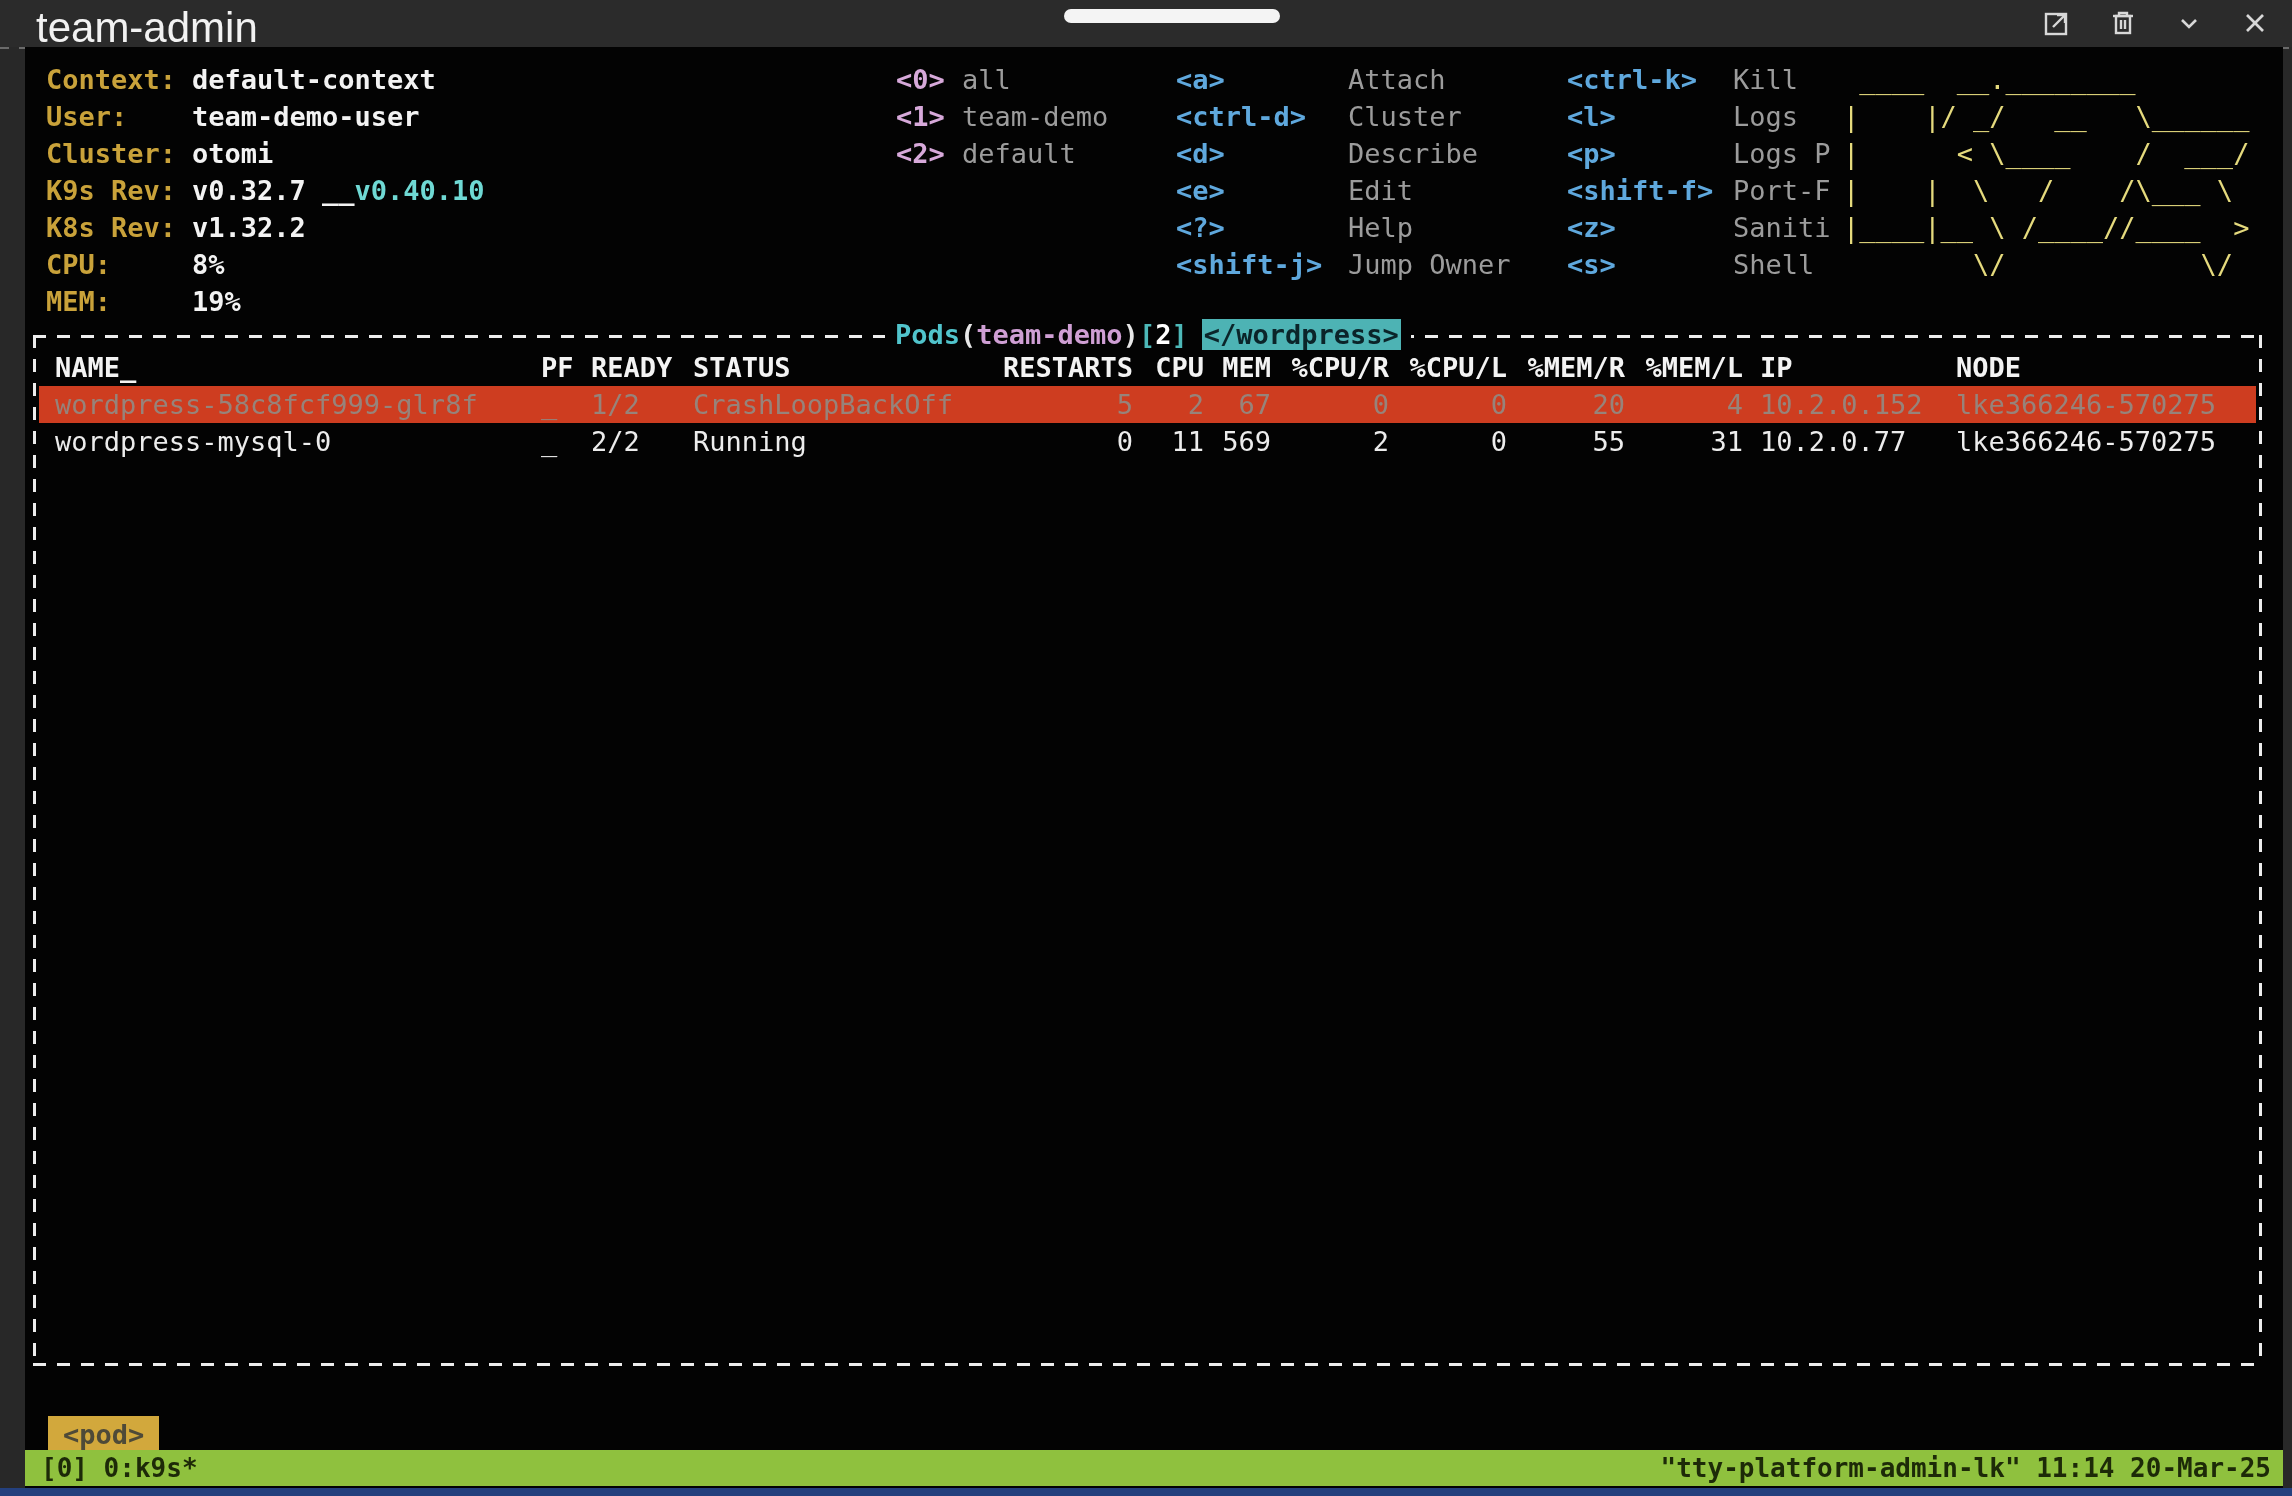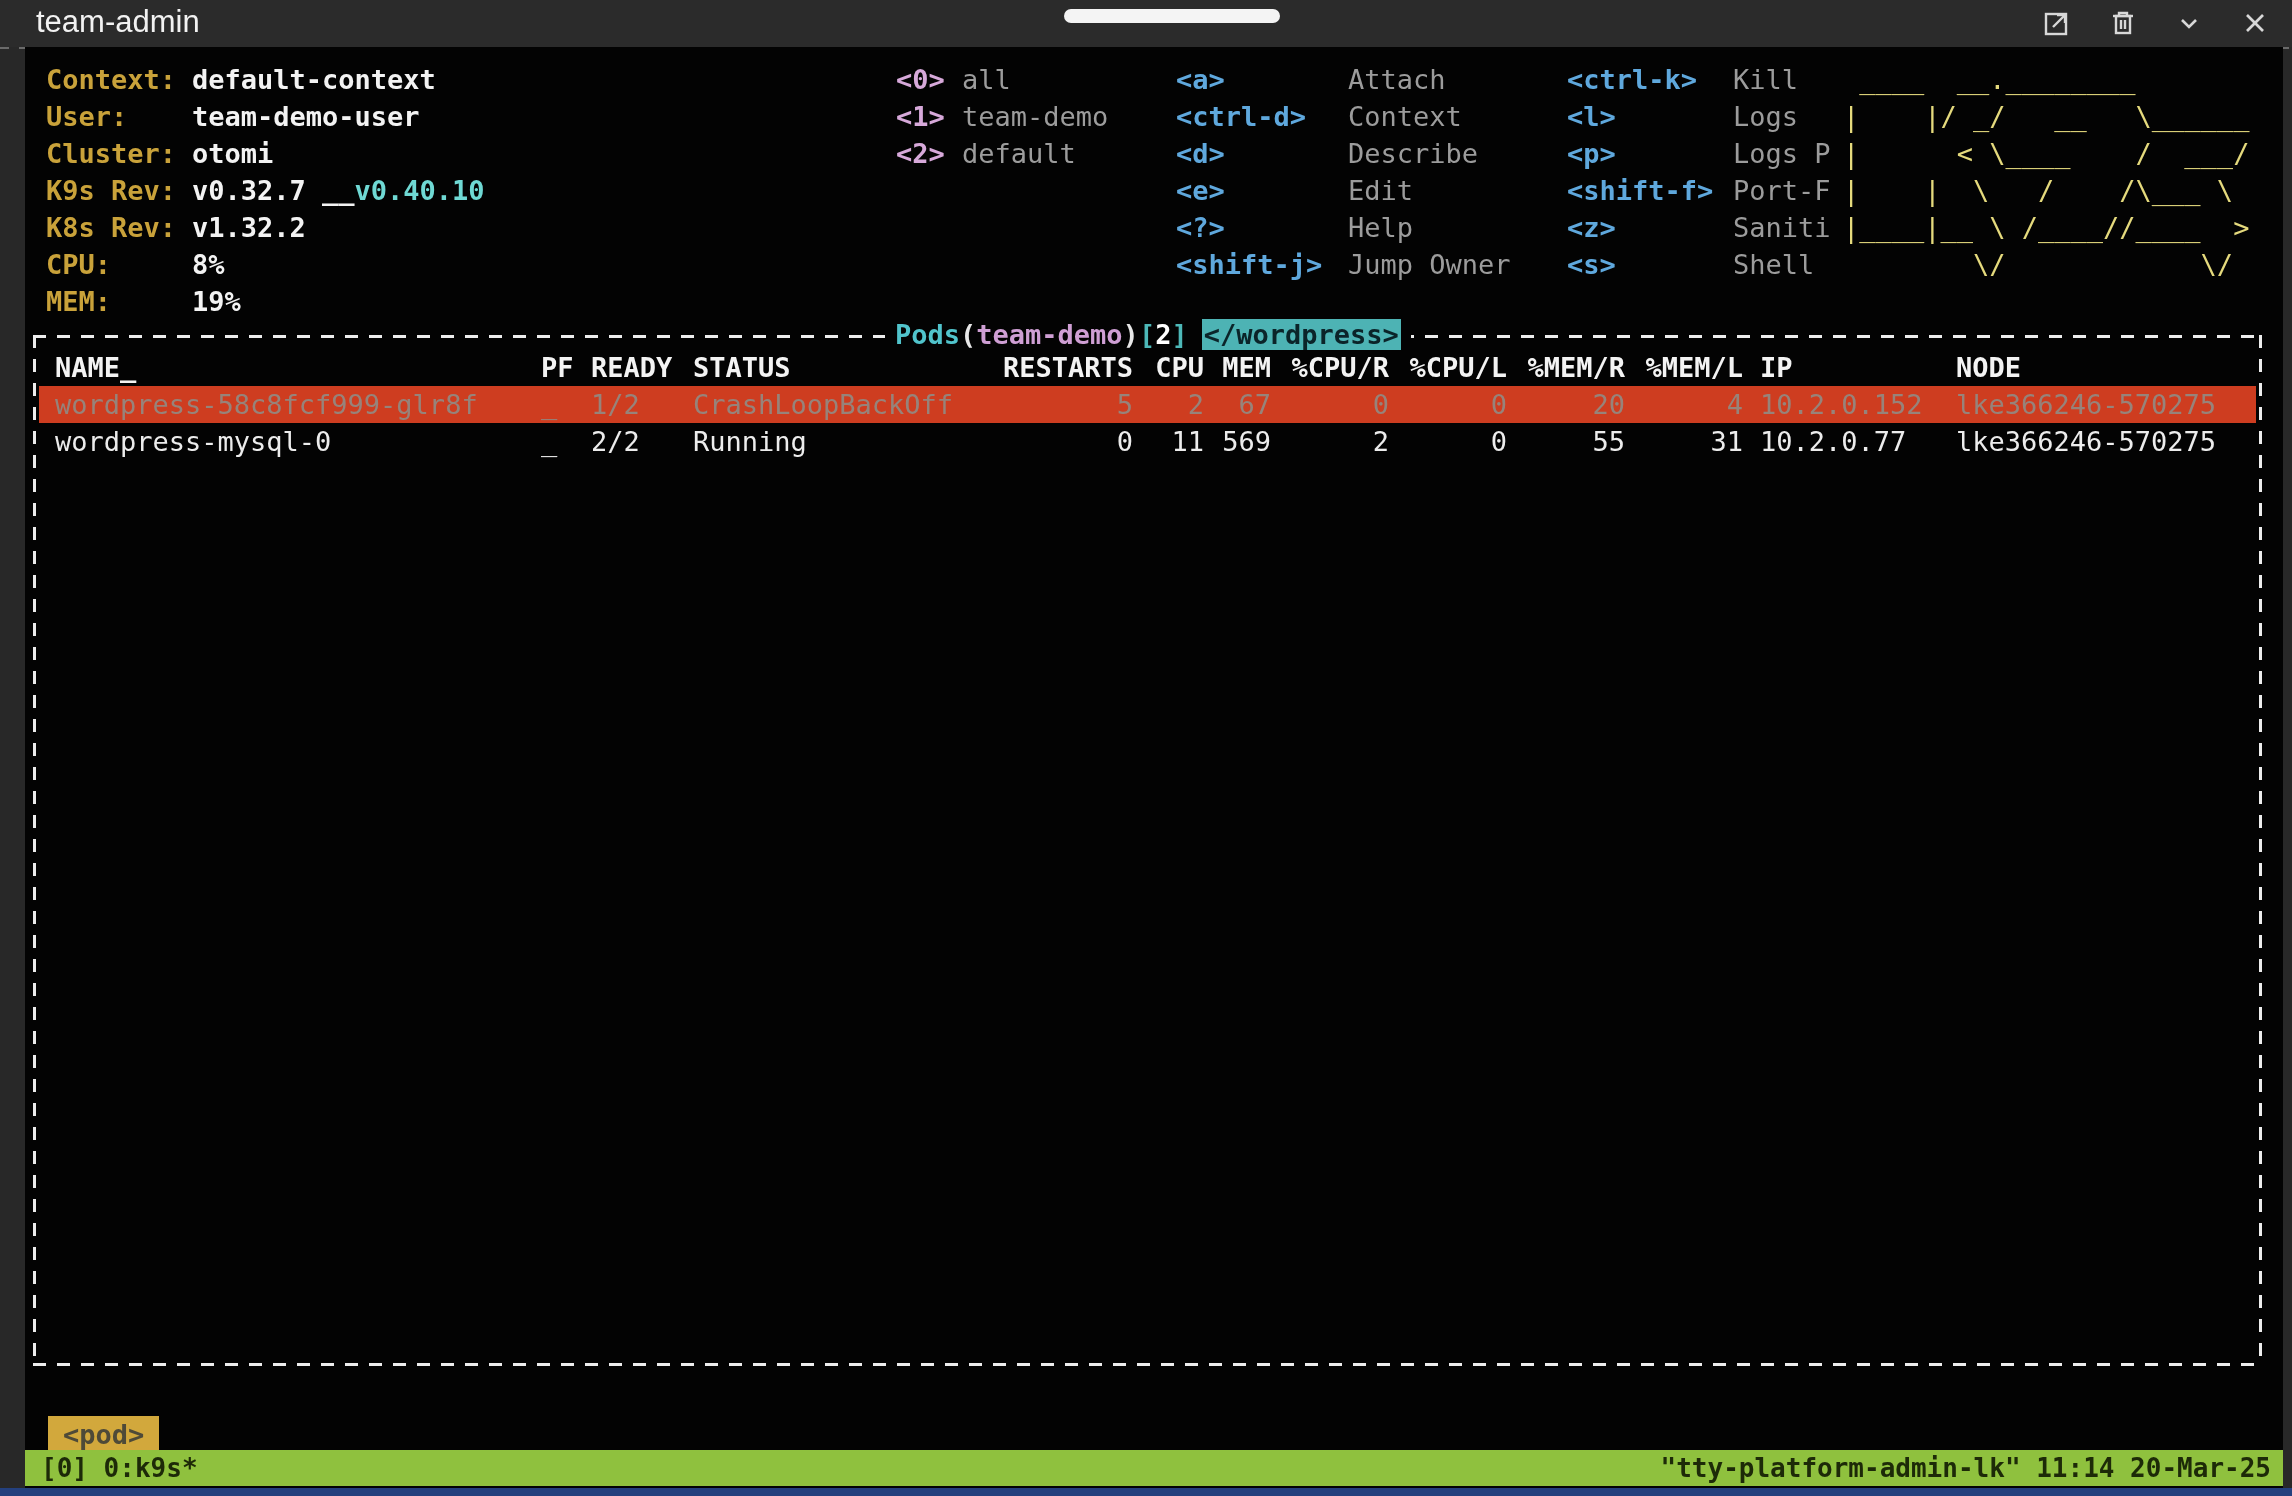--- a/index.html
+++ b/index.html
@@ -6,21 +6,21 @@
   html,body { width:2292px; height:1496px; overflow:hidden; background:#282828; }
   body { font-family:"DejaVu Sans Mono","Liberation Mono",monospace; }
 
   .window { position:absolute; inset:0; }
 
   
   .titlebar { position:absolute; left:0; top:0; width:2292px; height:47px; background:#2b2b2b; }
   .titlebar::after { content:""; position:absolute; left:0; bottom:-2px; width:100%; height:2px;
       background:repeating-linear-gradient(90deg,#6a6a6a 0 9px,transparent 9px 19px); }
   .win-title { position:absolute; left:36px; top:4px; font-family:"Liberation Sans",sans-serif;
-      font-size:31px; color:#f2f2f2; }
+      font-size:42px; color:#f2f2f2; }
   .drag-pill { position:absolute; left:1064px; top:9px; width:216px; height:14px; border-radius:8px; background:#f4f4f4; }
   .win-controls { position:absolute; right:22px; top:8px; display:flex; gap:36px; align-items:center; }
   .win-controls svg { display:block; }
 
   
   .terminal { position:absolute; left:25px; top:47px; width:2258px; height:1441px; background:#030303;
       font-size:27px; line-height:37px; color:#ececec; }
 
   
   .k9s-header { position:absolute; left:0; top:14px; right:0; height:262px; }
@@ -134,21 +134,21 @@
       </div>
 
       <div class="hk-col ns-col">
         <div class="hk-row"><span class="hk-key">&lt;0&gt;</span><span class="hk-label">all</span></div>
         <div class="hk-row"><span class="hk-key">&lt;1&gt;</span><span class="hk-label">team-demo</span></div>
         <div class="hk-row"><span class="hk-key">&lt;2&gt;</span><span class="hk-label">default</span></div>
       </div>
 
       <div class="hk-col ac1-col">
         <div class="hk-row"><span class="hk-key">&lt;a&gt;</span><span class="hk-label">Attach</span></div>
-        <div class="hk-row"><span class="hk-key">&lt;ctrl-d&gt;</span><span class="hk-label">Context</span></div>
+        <div class="hk-row"><span class="hk-key">&lt;ctrl-d&gt;</span><span class="hk-label">Cluster</span></div>
         <div class="hk-row"><span class="hk-key">&lt;d&gt;</span><span class="hk-label">Describe</span></div>
         <div class="hk-row"><span class="hk-key">&lt;e&gt;</span><span class="hk-label">Edit</span></div>
         <div class="hk-row"><span class="hk-key">&lt;?&gt;</span><span class="hk-label">Help</span></div>
         <div class="hk-row"><span class="hk-key">&lt;shift-j&gt;</span><span class="hk-label">Jump Owner</span></div>
       </div>
 
       <div class="hk-col ac2-col">
         <div class="hk-row"><span class="hk-key">&lt;ctrl-k&gt;</span><span class="hk-label">Kill</span></div>
         <div class="hk-row"><span class="hk-key">&lt;l&gt;</span><span class="hk-label">Logs</span></div>
         <div class="hk-row"><span class="hk-key">&lt;p&gt;</span><span class="hk-label">Logs P</span></div>

